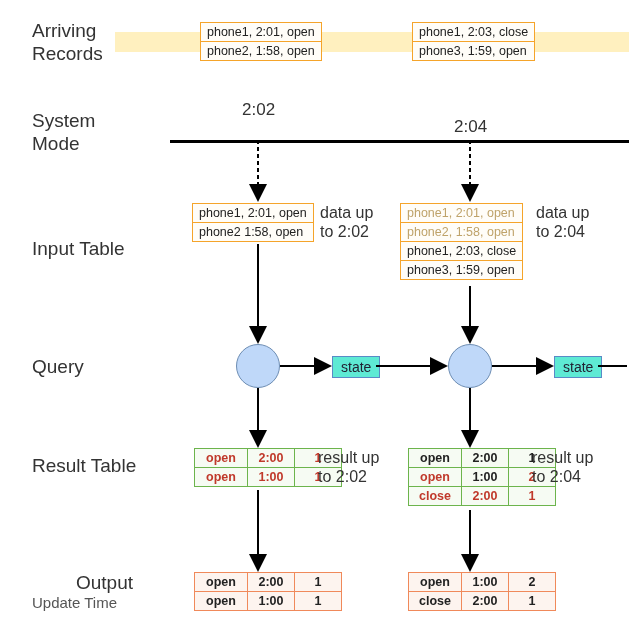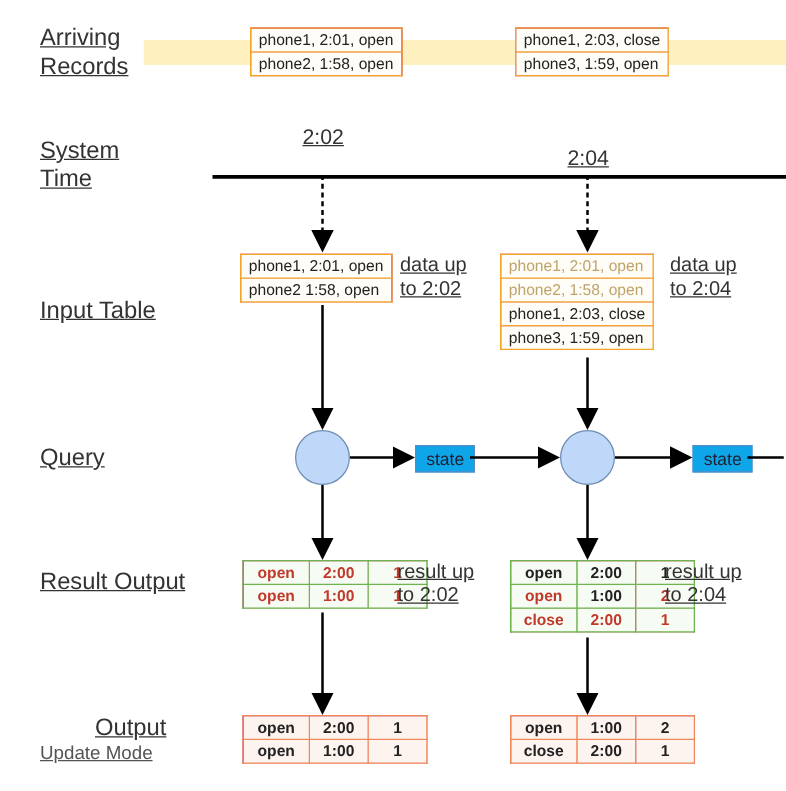--- a/index.html
+++ b/index.html
@@ -14,21 +14,20 @@
   }
   .stage {
     position: relative;
     width: 629px;
     height: 633px;
   }
   .label {
     position: absolute;
     color: #333;
     line-height: 1.2;
-    text-decoration: underline;
   }
   .label.h1 {
     font-size: 19px;
     font-weight: 400;
   }
   .label.sub {
     font-size: 15px;
     color: #555;
   }
   .label.sm {
@@ -70,21 +69,21 @@
     width: 44px;
     height: 44px;
     border-radius: 50%;
     background: #bfd8f9;
     border: 1px solid #6d8db3;
     box-sizing: border-box;
   }
   .state-box {
     position: absolute;
     border: 1px solid #5a8ac6;
-    background: #0ea5e9;
+    background: #5eead4;
     font-size: 14px;
     padding: 2px 8px;
     color: #223;
   }
   .timebar {
     position: absolute;
     height: 3px;
     background: #000;
   }
   svg.arrows {
@@ -98,26 +97,26 @@
 </style>
 </head>
 <body>
 <div class="stage">
 
   <div class="highlight-band" style="left:115px; top:32px; width:514px;"></div>
 
   <div class="label h1" style="left:32px; top:20px; white-space:pre;">Arriving
 Records</div>
   <div class="label h1" style="left:32px; top:110px; white-space:pre;">System
-Time</div>
+Mode</div>
   <div class="label h1" style="left:32px; top:212px;margin-top:26px;">Input Table</div>
   <div class="label h1" style="left:32px; top:356px;">Query</div>
-  <div class="label h1" style="left:32px; top:455px;">Result Output</div>
+  <div class="label h1" style="left:32px; top:455px;">Result Table</div>
   <div class="label h1" style="left:32px; top:572px;margin-left:44px;">Output</div>
-  <div class="label sub" style="left:32px; top:594px;">Update Mode</div>
+  <div class="label sub" style="left:32px; top:594px;">Update Time</div>
 
   <table class="tbl orange" style="left:200px; top:22px;">
     <tbody>
         <tr>
           <td>phone1, 2:01, open</td>
         </tr>
     <tr>
           <td>phone2, 1:58, open</td>
         </tr>
   </tbody>

